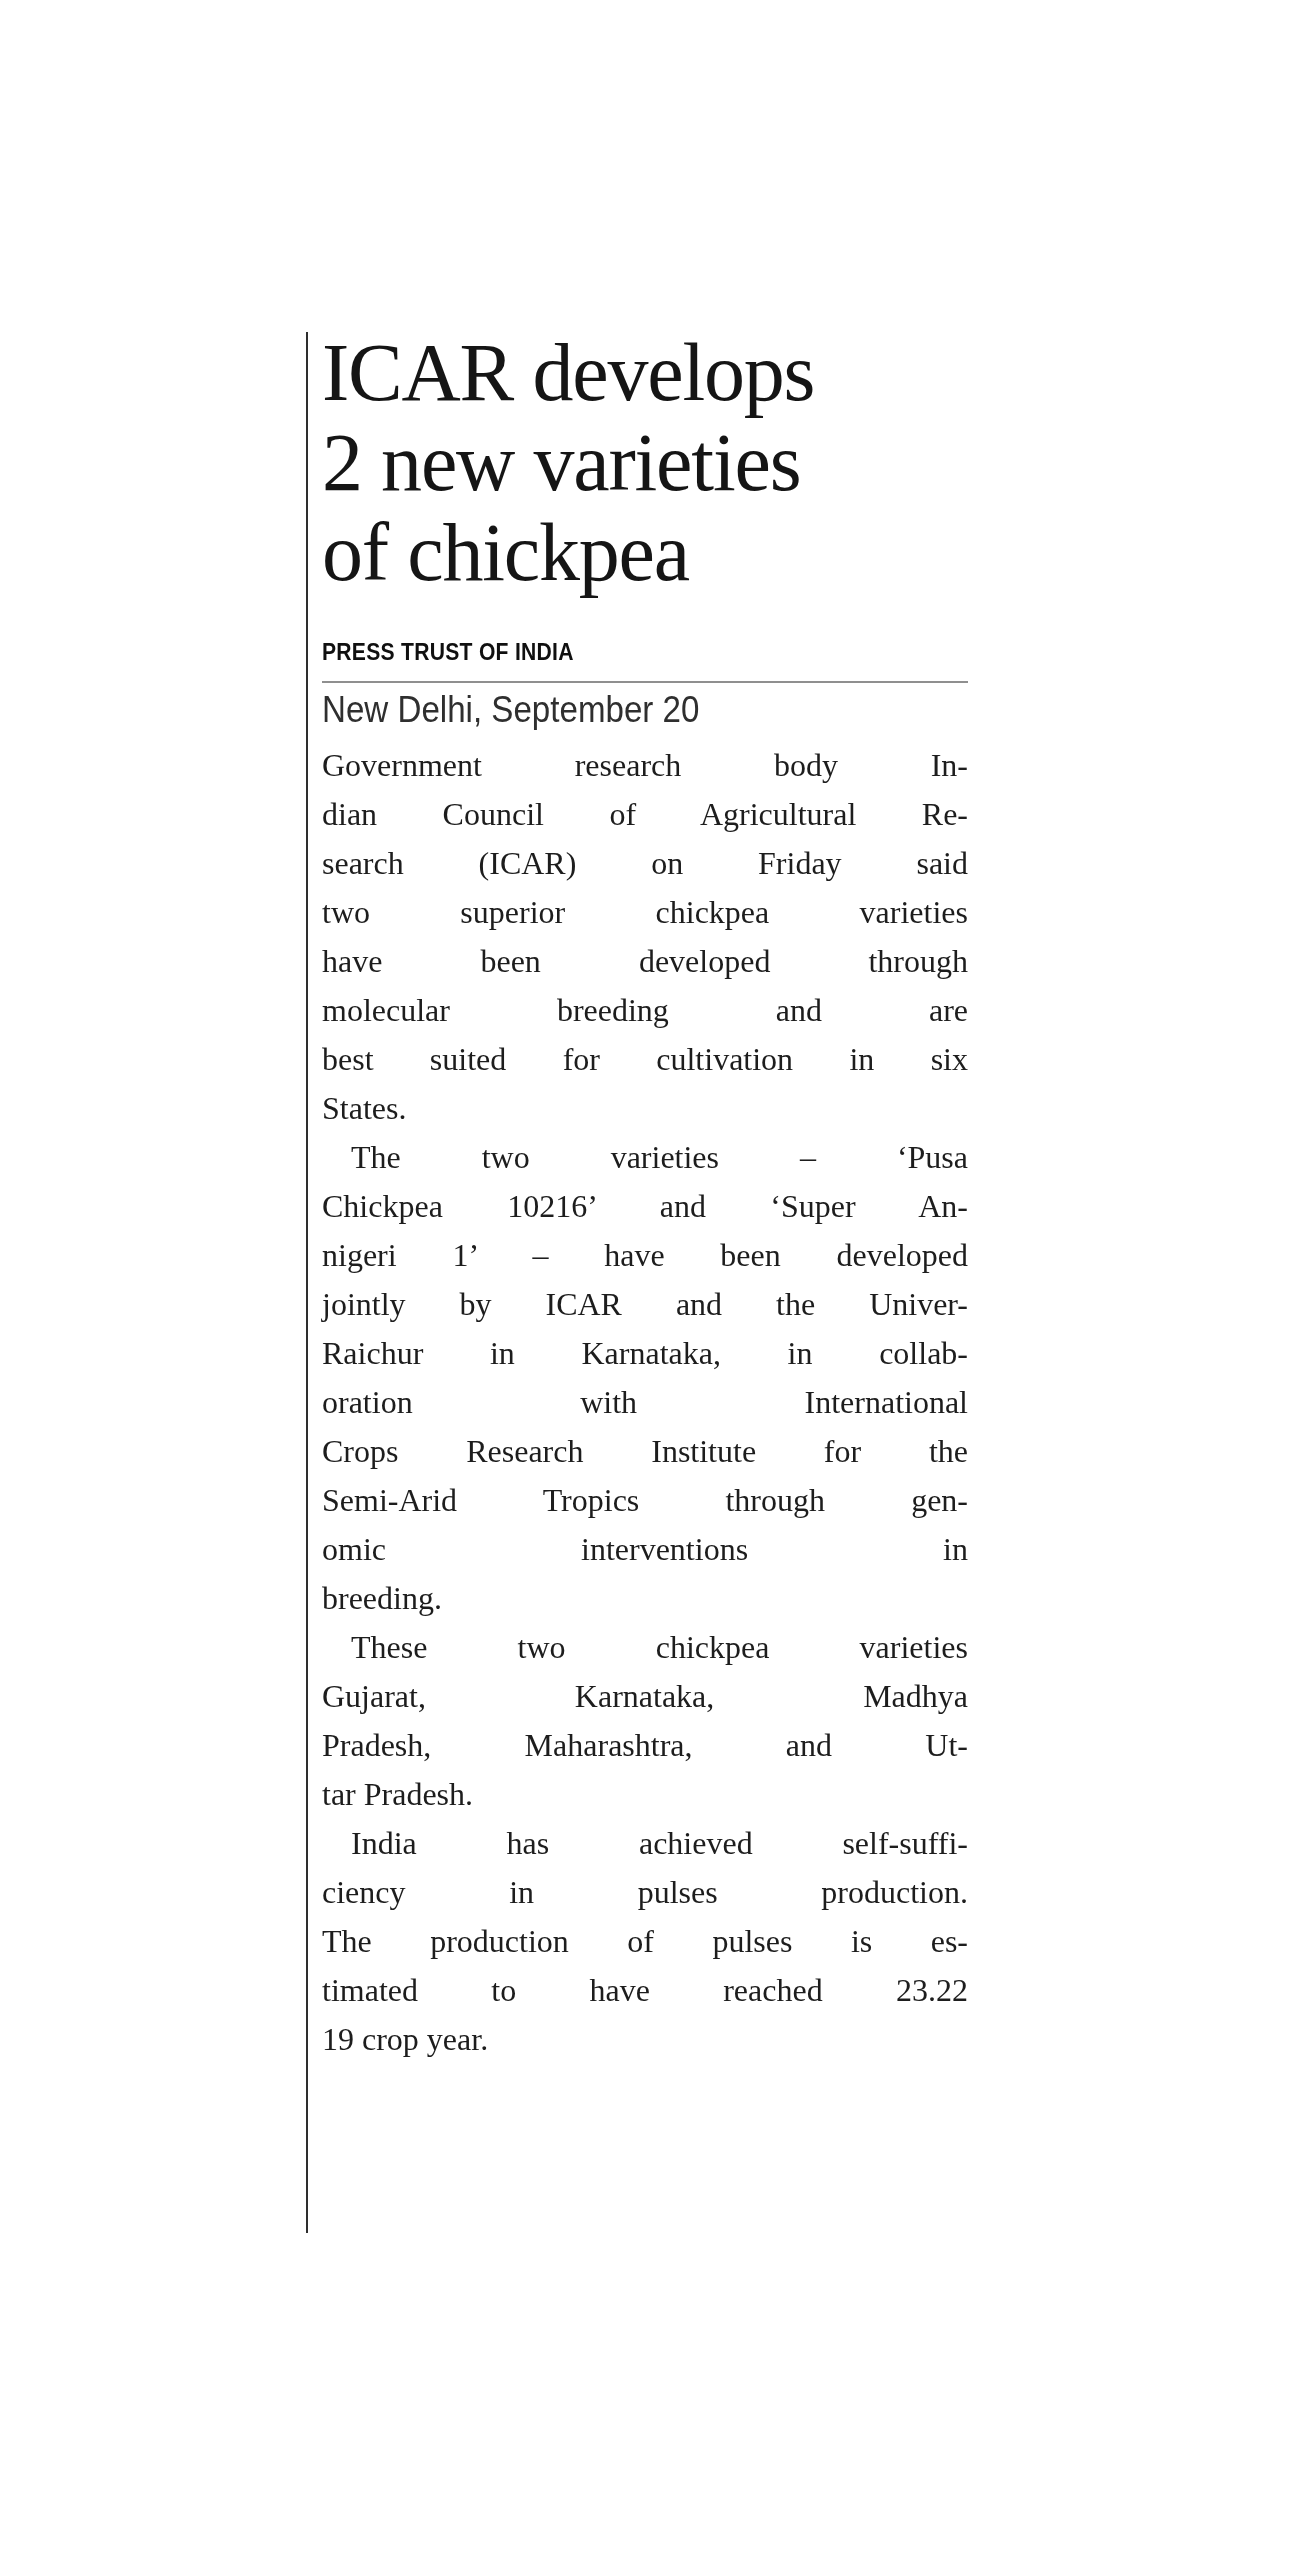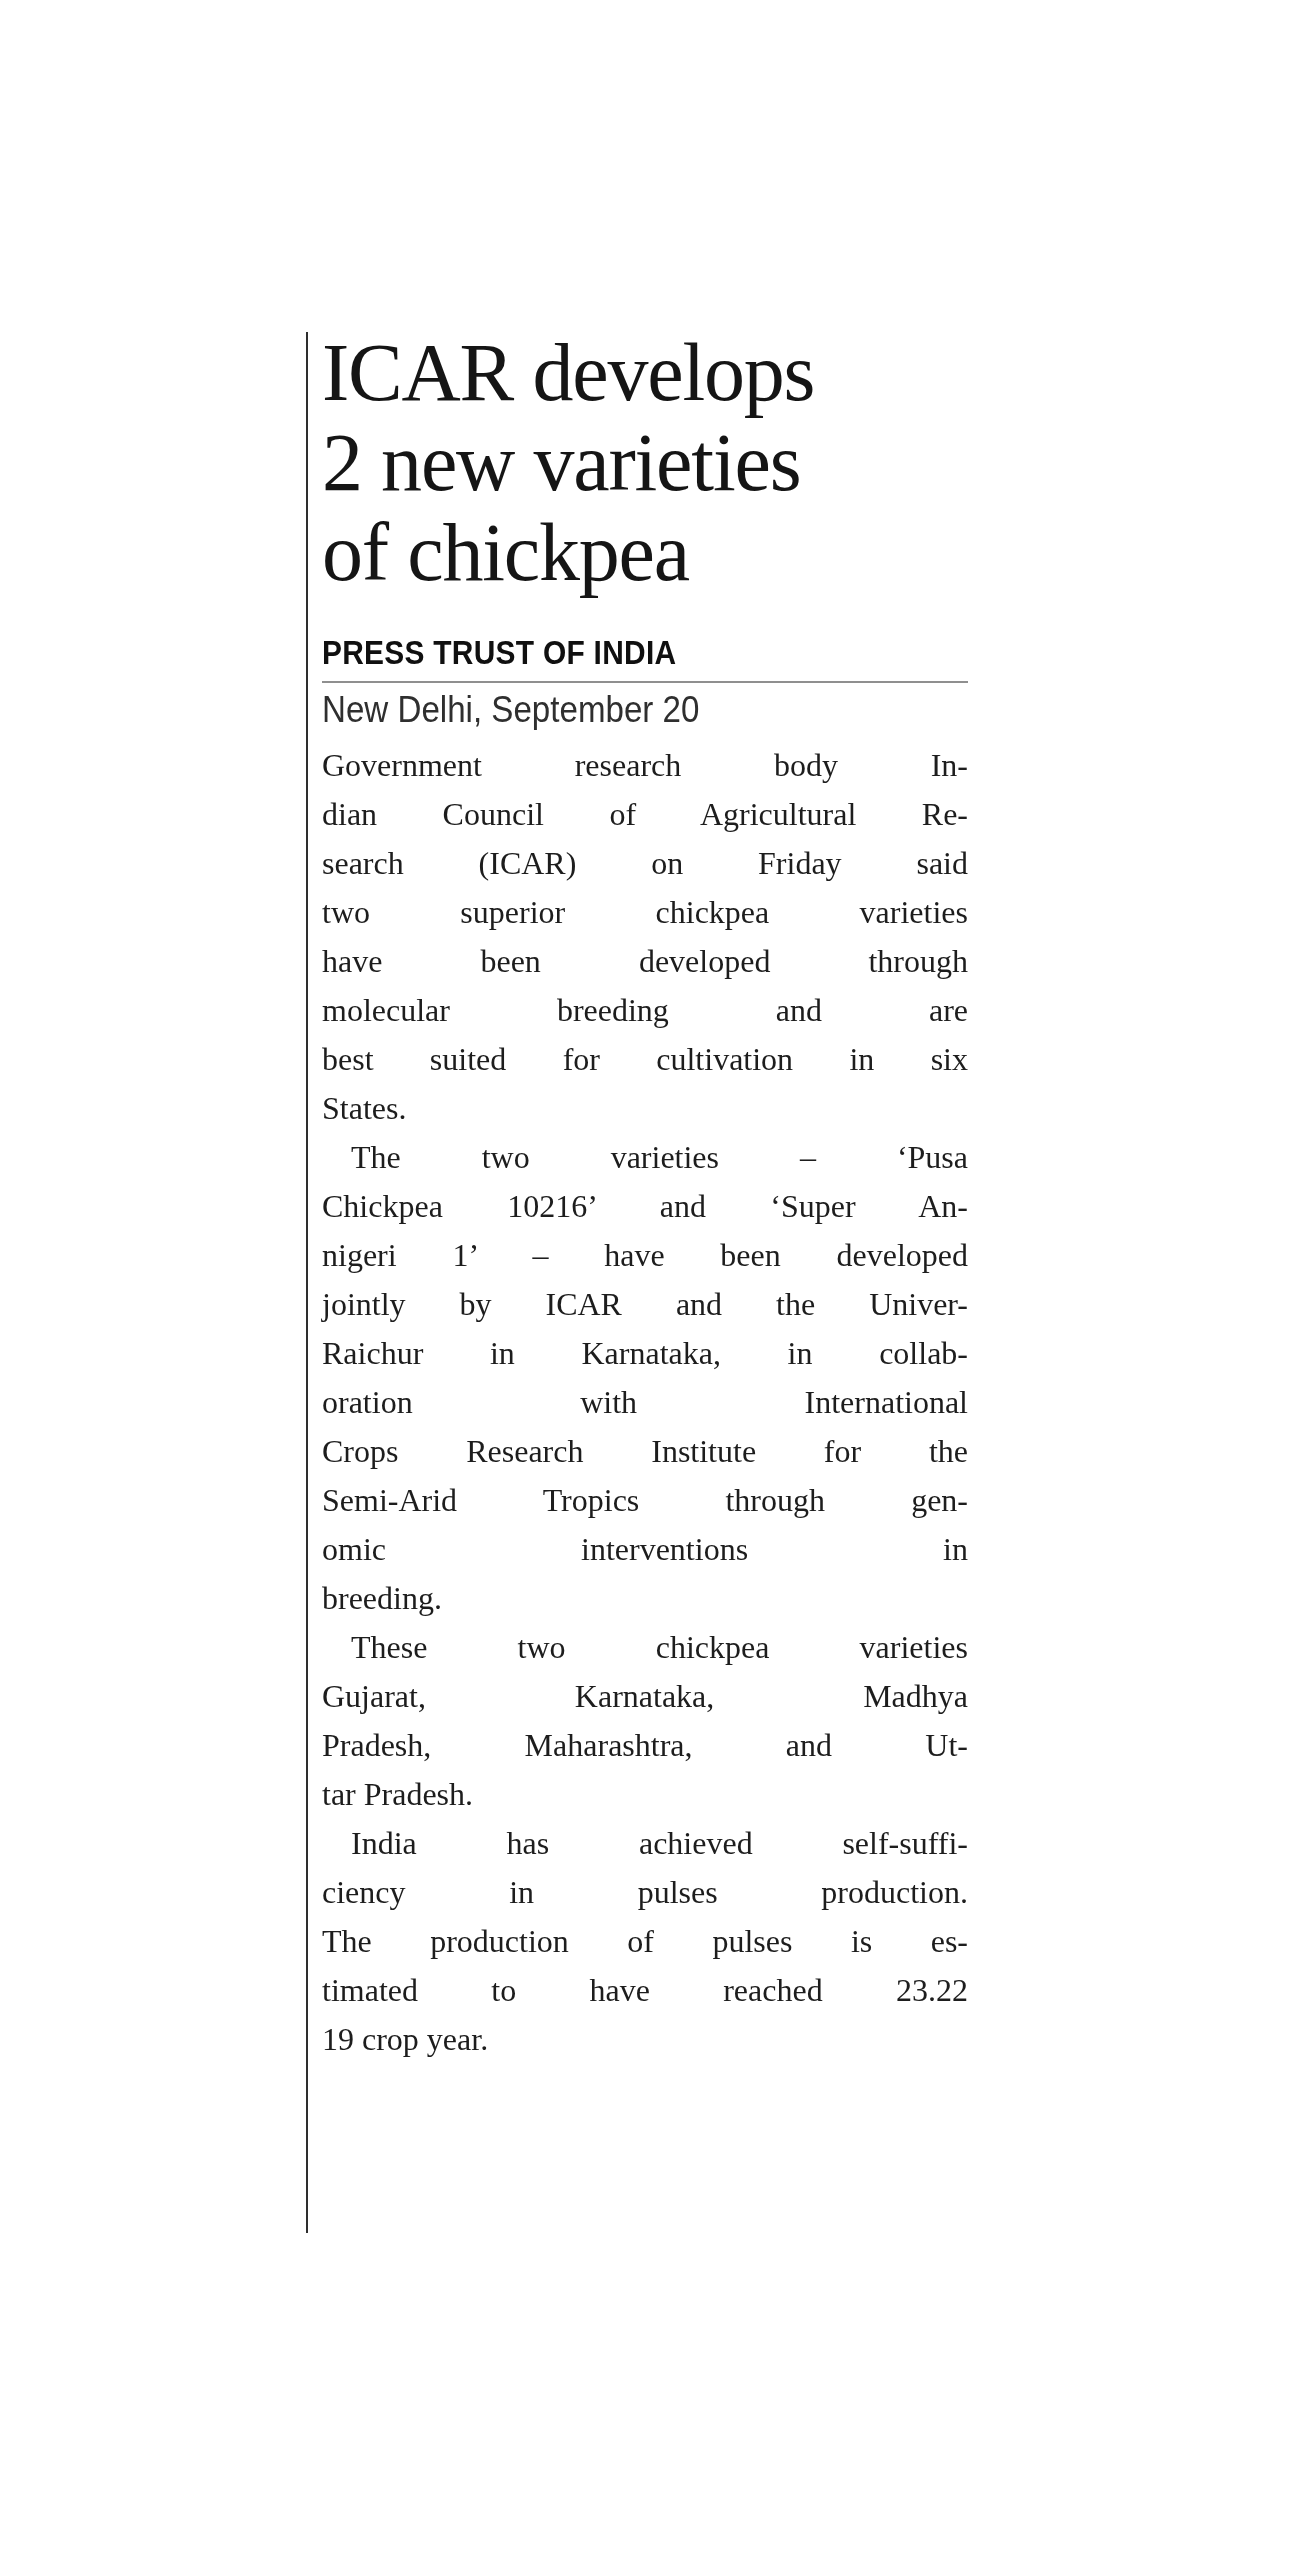--- a/index.html
+++ b/index.html
@@ -30,21 +30,21 @@
     font-size: 82px;
     line-height: 90px;
     letter-spacing: -1.2px;
     font-weight: 400;
   }
   .headline .hline { white-space: nowrap; }
   .byline {
     margin-top: 36px;
     font-family: "Liberation Sans", sans-serif;
     font-weight: 700;
-    font-size: 34px;
+    font-size: 24px;
     line-height: 36px;
     color: #101010;
     white-space: nowrap;
   }
   .byline .squeeze {
     display: inline-block;
     transform: scaleX(0.88);
     transform-origin: left center;
     letter-spacing: 0.3px;
   }

